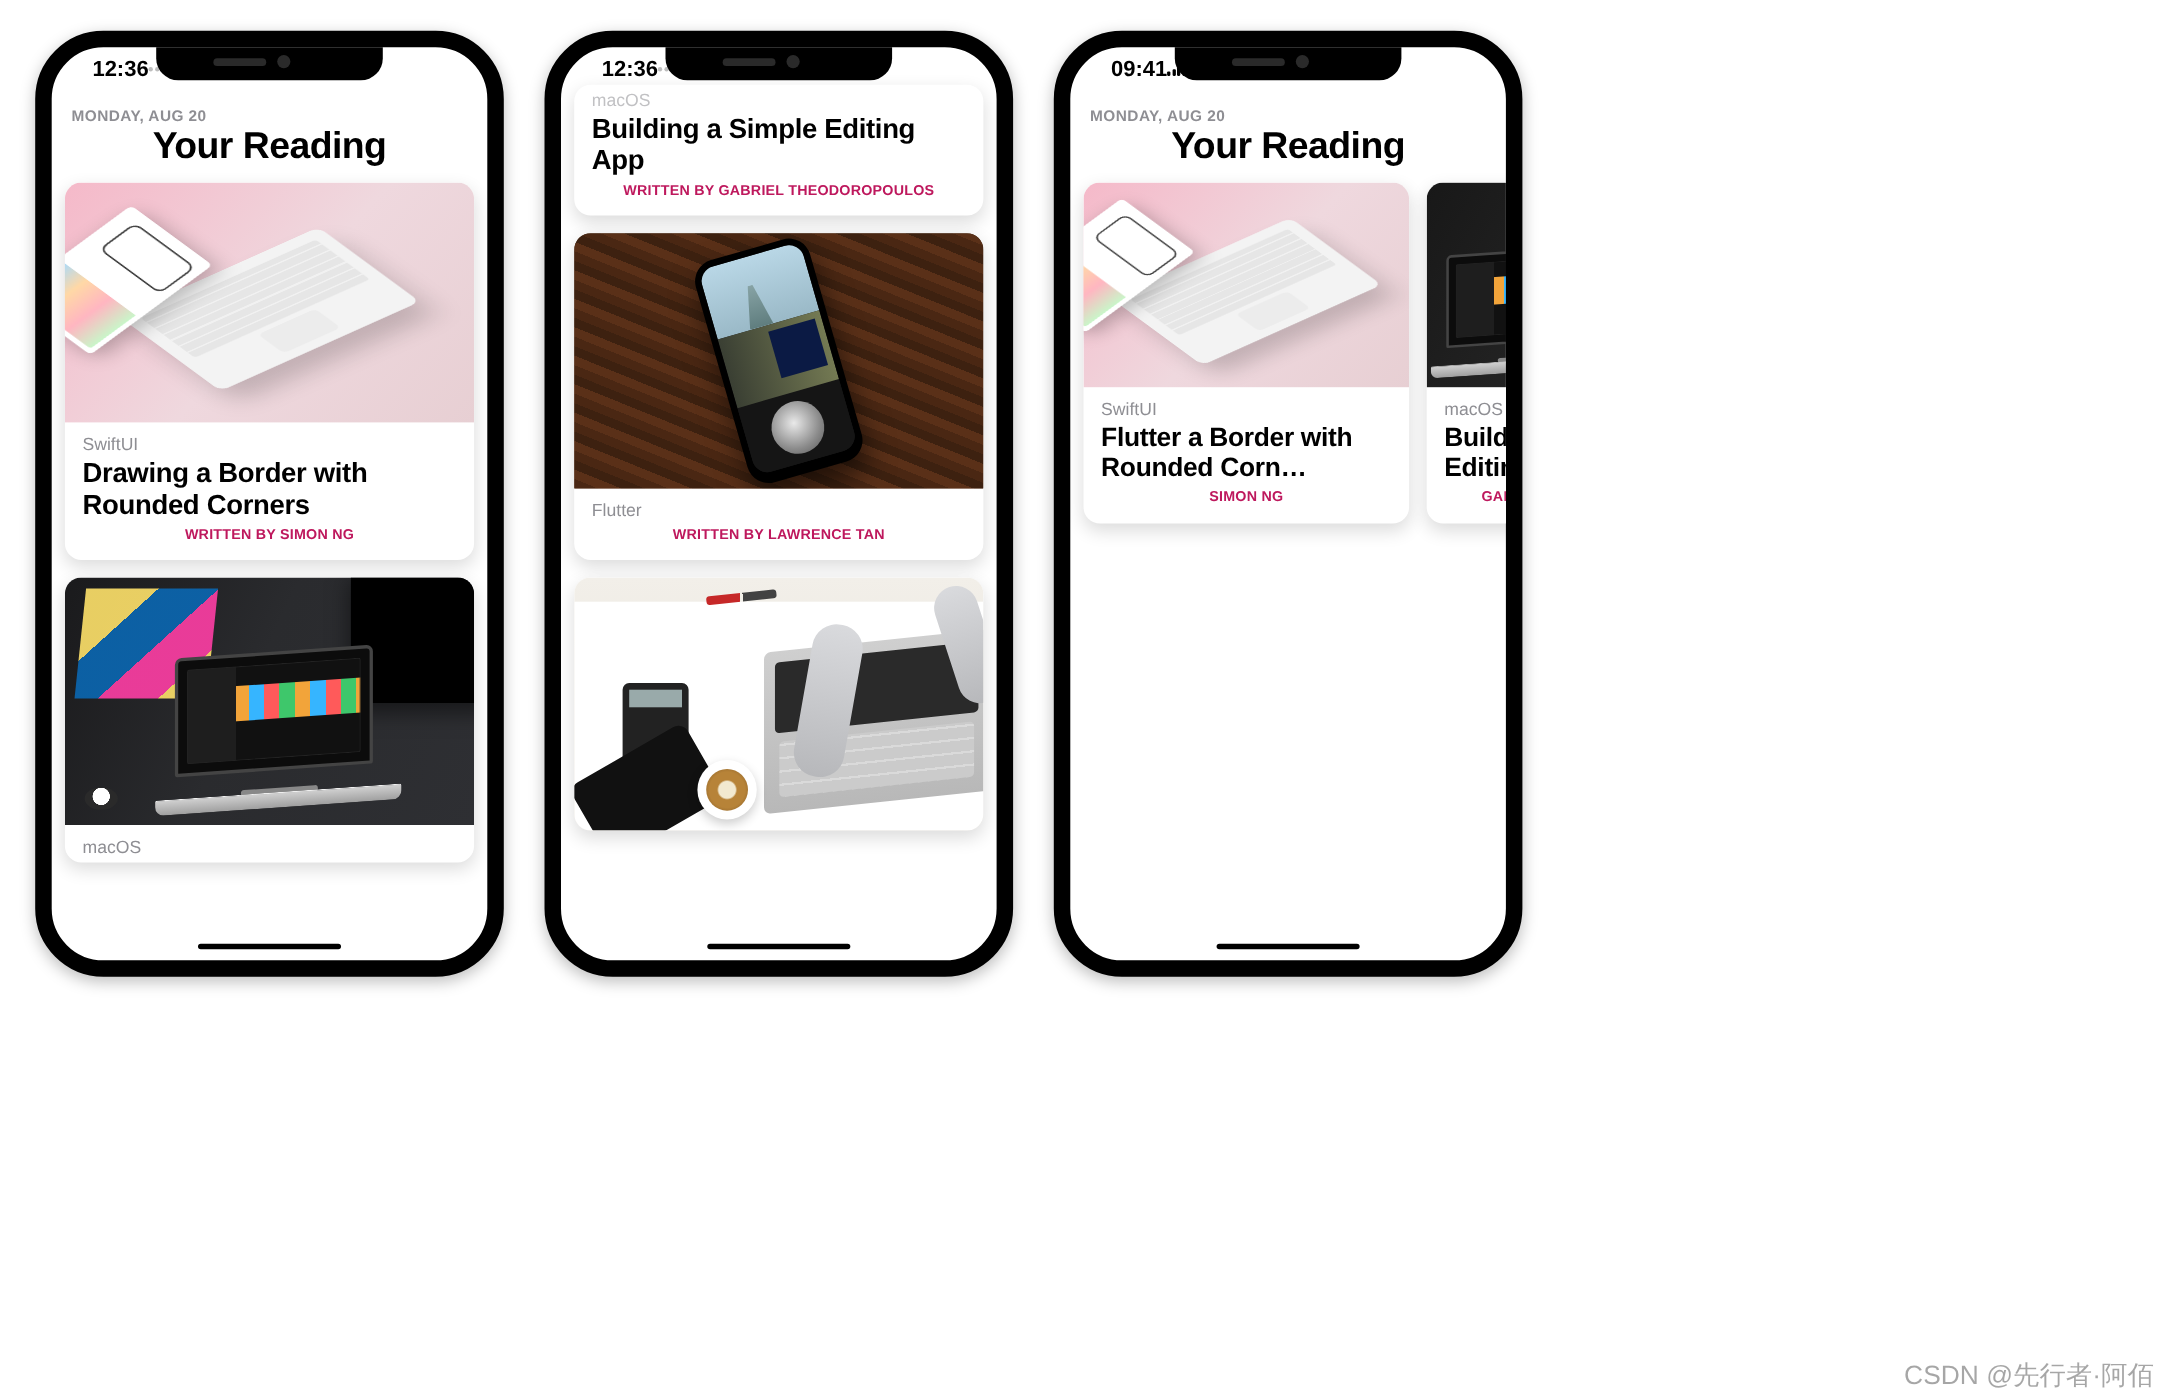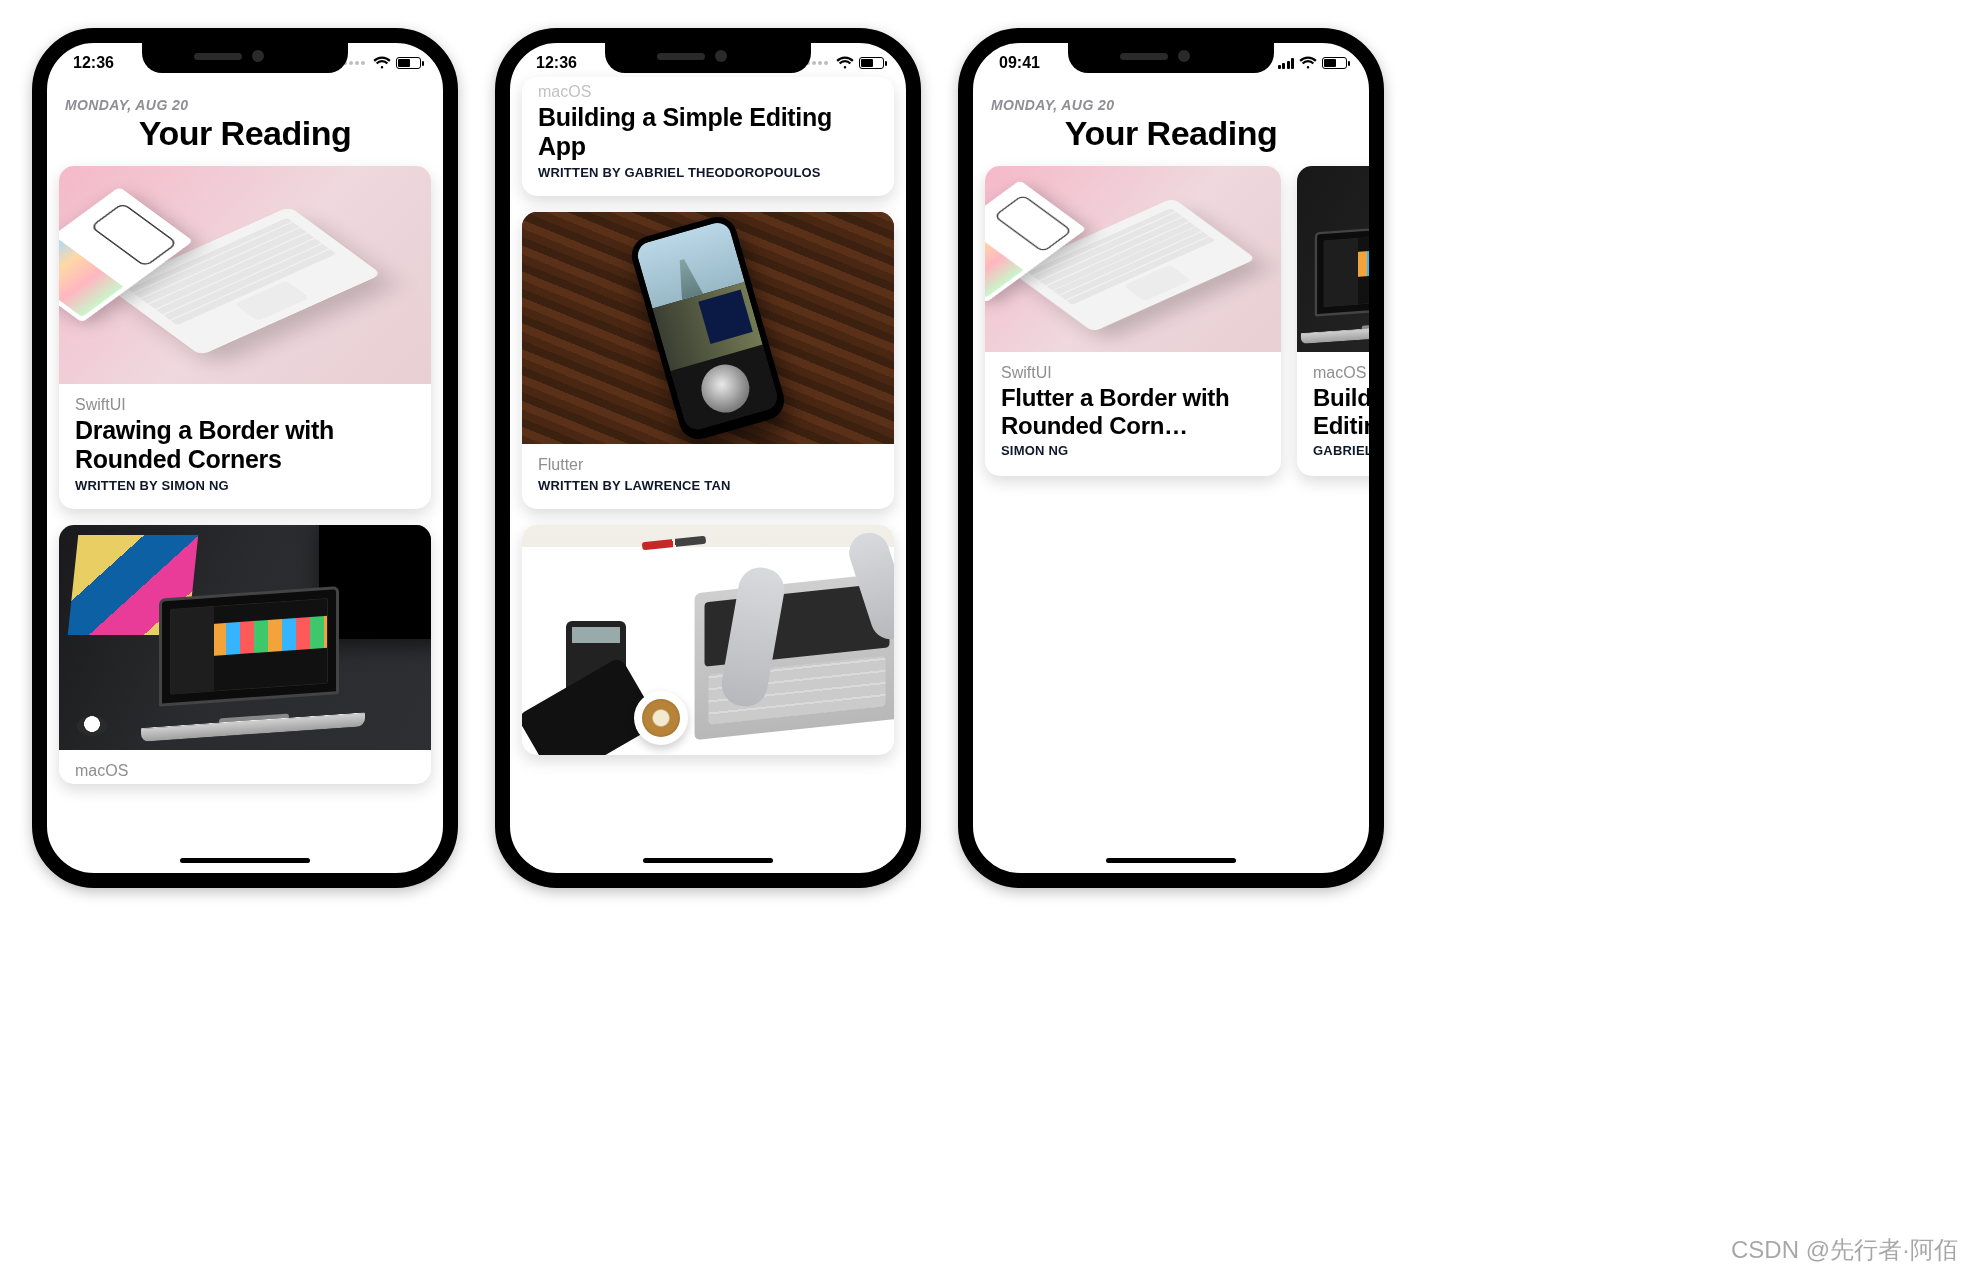--- a/index.html
+++ b/index.html
@@ -4,39 +4,39 @@
 <style>
   * { margin:0; padding:0; box-sizing:border-box; }
   html,body{width:1976px;height:1268px;background:#fff;font-family:-apple-system,BlinkMacSystemFont,"Helvetica Neue",Arial,sans-serif;overflow:hidden;}
   .stage{position:relative;width:1976px;height:1268px;}
   .watermark{position:absolute;right:18px;bottom:2px;font-size:24px;color:rgba(0,0,0,.35);}
   .phone{position:absolute;width:426px;height:860px;border:15px solid #000;border-radius:62px;background:#fff;overflow:hidden;box-shadow:0 4px 14px rgba(0,0,0,.25);}
   .phone::after{content:"";position:absolute;left:50%;transform:translateX(-50%);bottom:10px;width:130px;height:5px;border-radius:3px;background:#000;}
   .notch{position:absolute;top:-2px;left:50%;transform:translateX(-50%);width:206px;height:32px;background:#000;border-bottom-left-radius:20px;border-bottom-right-radius:20px;z-index:50;}
   .notch::before{content:"";position:absolute;left:52px;top:12px;width:48px;height:7px;border-radius:4px;background:#2a2a2a;}
   .notch::after{content:"";position:absolute;left:110px;top:9px;width:12px;height:12px;border-radius:50%;background:#2a2a2a;}
-  .status-bar{position:absolute;top:0;left:4px;right:0;height:40px;display:flex;align-items:center;justify-content:space-between;padding:0 22px;z-index:40;font-size:16px;font-weight:600;}
+  .status-bar{position:absolute;top:0;left:15px;right:0;height:40px;display:flex;align-items:center;padding:0 22px;z-index:40;font-size:20px;font-weight:600;}
   .status-right{display:flex;align-items:center;gap:5px;}
   .dots{display:flex;gap:2px;margin-right:3px;}
   .dots span{width:4px;height:4px;border-radius:50%;background:#bdbdbd;}
   .battery{position:relative;width:25px;height:12px;border:1.5px solid #000;border-radius:3px;}
   .battery::after{content:"";position:absolute;right:-4px;top:3px;width:2px;height:5px;border-radius:1px;background:#000;}
   .battery .fill{position:absolute;left:1px;top:1px;bottom:1px;width:12px;background:#000;border-radius:1px;}
   .wifi{position:relative;width:18px;height:14px;}
   .signal{display:flex;align-items:flex-end;gap:1.5px;height:11px;}
   .signal span{width:3px;background:#000;border-radius:1px;}
   .signal span:nth-child(1){height:4px;}.signal span:nth-child(2){height:6px;}.signal span:nth-child(3){height:8px;}.signal span:nth-child(4){height:11px;}
   .screen{position:absolute;inset:0;overflow:hidden;}
-  .hdr-date{font-size:14px;font-weight:600;letter-spacing:.4px;color:#8e8e93;padding:0 18px;font-style:italic;}
+  .hdr-date{font-size:14px;font-weight:600;letter-spacing:.4px;color:#8e8e93;padding:0 18px;}
   .hdr-title{font-size:34px;font-weight:800;letter-spacing:-.5px;padding:1px 18px 13px;text-align:center;}
   .card{margin:0 12px 16px;border-radius:15px;overflow:hidden;background:#fff;box-shadow:0 6px 16px rgba(0,0,0,.14);}
   .card .meta{padding:12px 16px 16px;}
   .cat{font-size:16px;color:#8e8e93;font-weight:500;}
   .at{font-size:25px;font-weight:800;letter-spacing:-.3px;line-height:1.15;margin-top:2px;}
-  .auth{font-size:13px;font-weight:600;letter-spacing:.2px;color:#0f172a;margin-top:4px;}
+  .auth{font-size:13px;font-weight:600;letter-spacing:.2px;color:#be185d;margin-top:4px;text-align:center;}
   .img{width:100%;position:relative;overflow:hidden;}
   
   .img-pink{height:218px;background:linear-gradient(132deg,#f5b9c9 0%,#efd8de 52%,#e7cfd3 100%);}
   .laptop{position:absolute;left:50%;top:50%;transform:translate(-50%,-46%) rotateX(55deg) rotateZ(-38deg);width:230px;height:150px;perspective:700px;}
   .lap-base{position:absolute;width:230px;height:150px;background:#f3f3f3;border-radius:10px;box-shadow:0 24px 30px rgba(0,0,0,.18);}
   .lap-keys{position:absolute;left:14px;top:14px;right:14px;height:80px;background:repeating-linear-gradient(0deg,#e6e6e6 0 10px,#f1f1f1 10px 12px),repeating-linear-gradient(90deg,#e6e6e6 0 12px,#f1f1f1 12px 14px);border-radius:4px;}
   .lap-track{position:absolute;left:82px;bottom:12px;width:66px;height:38px;border-radius:6px;background:#ececec;}
   .lap-lid{position:absolute;left:-58px;top:-110px;width:175px;height:120px;background:#fff;border-radius:6px;box-shadow:0 10px 24px rgba(0,0,0,.25);transform:skewY(-14deg);}
   .lap-scr{position:absolute;inset:6px;background:#fff;border-radius:4px;overflow:hidden;}
   .lap-scr::before{content:"";position:absolute;left:0;top:0;width:40%;height:100%;background:linear-gradient(180deg,#a6dbff,#ffd8a6,#ffb6c1,#c9f6c9);}

